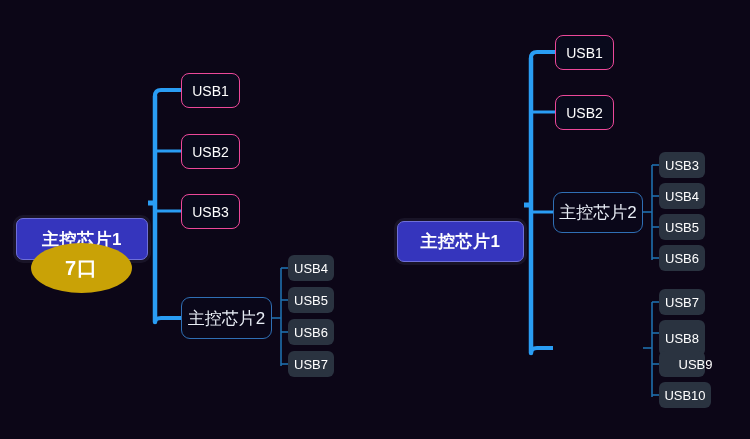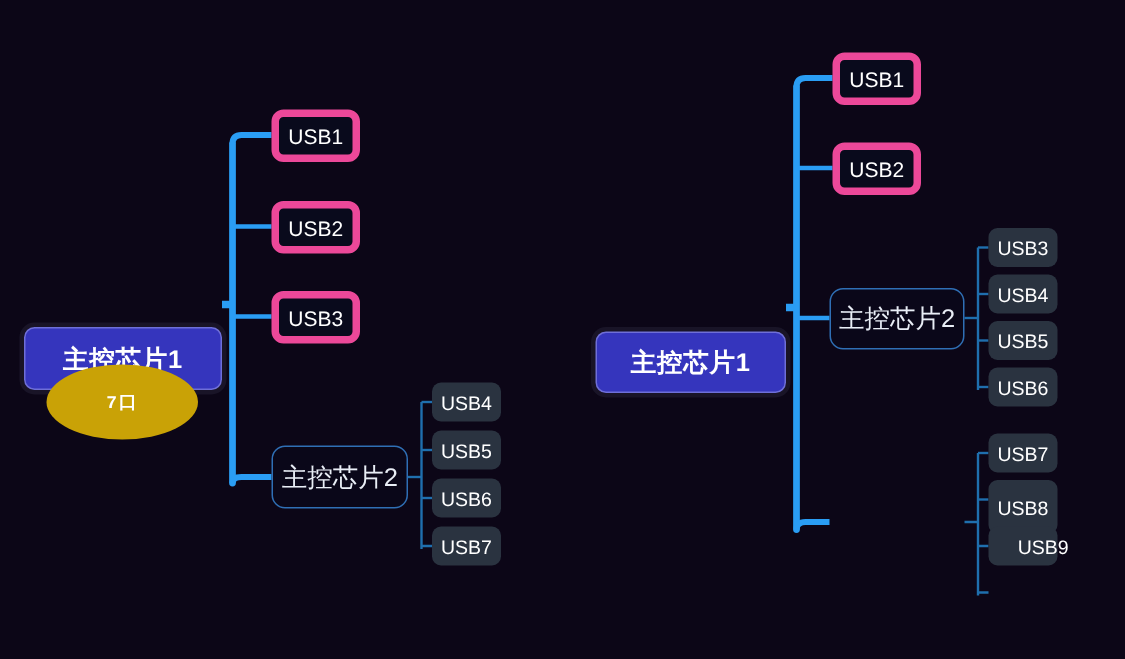--- a/index.html
+++ b/index.html
@@ -51,21 +51,21 @@
   .node-sub {
     background: rgba(10,12,30,0.35);
     border: 1px solid #2f6fb5;
     border-radius: 9px;
     color: #e9eef6;
     font-size: 17px;
   }
   
   .node-usb-outline {
     background: #090a1c;
-    border: 5px solid #ec4899;
+    border: 1px solid #ec4899;
     border-radius: 8px;
     color: #ffffff;
     font-size: 14px;
   }
   
   .node-usb-filled {
     background: #2a3340;
     border: none;
     border-radius: 6px;
     color: #ffffff;
@@ -73,24 +73,23 @@
   }
   
   .badge-ellipse {
     position: absolute;
     background: #c9a206;
     border-radius: 50%;
     display: flex;
     align-items: center;
     justify-content: center;
     color: #ffffff;
-    font-size: 12px;
+    font-size: 20px;
     font-weight: bold;
     letter-spacing: 1px;
-    font-family: Liberation Mono, monospace;
   }
 </style>
 </head>
 <body>
 
 <div id="canvas">
 
   <svg class="layer-lines" viewBox="0 0 750 439" width="750" height="439" xmlns="http://www.w3.org/2000/svg">
 
     <g>
@@ -212,14 +211,17 @@
 
   <div class="node node-usb-filled" style="left:659px; top:289px; width:46px; height:26px;">
     <span>USB7</span>
   </div>
   <div class="node node-usb-filled" style="left:659px; top:320px; width:46px; height:36px;">
     <span>USB8</span>
   </div>
   <div class="node node-usb-filled" style="left:659px; top:351px; width:46px; height:26px;padding-left:27px;">
     <span>USB9</span>
   </div>
+  <div class="node node-usb-filled" style="left:659px; top:382px; width:52px; height:26px;">
+    <span>USB10</span>
+  </div>
 
 </div>
 
 </body></html>

